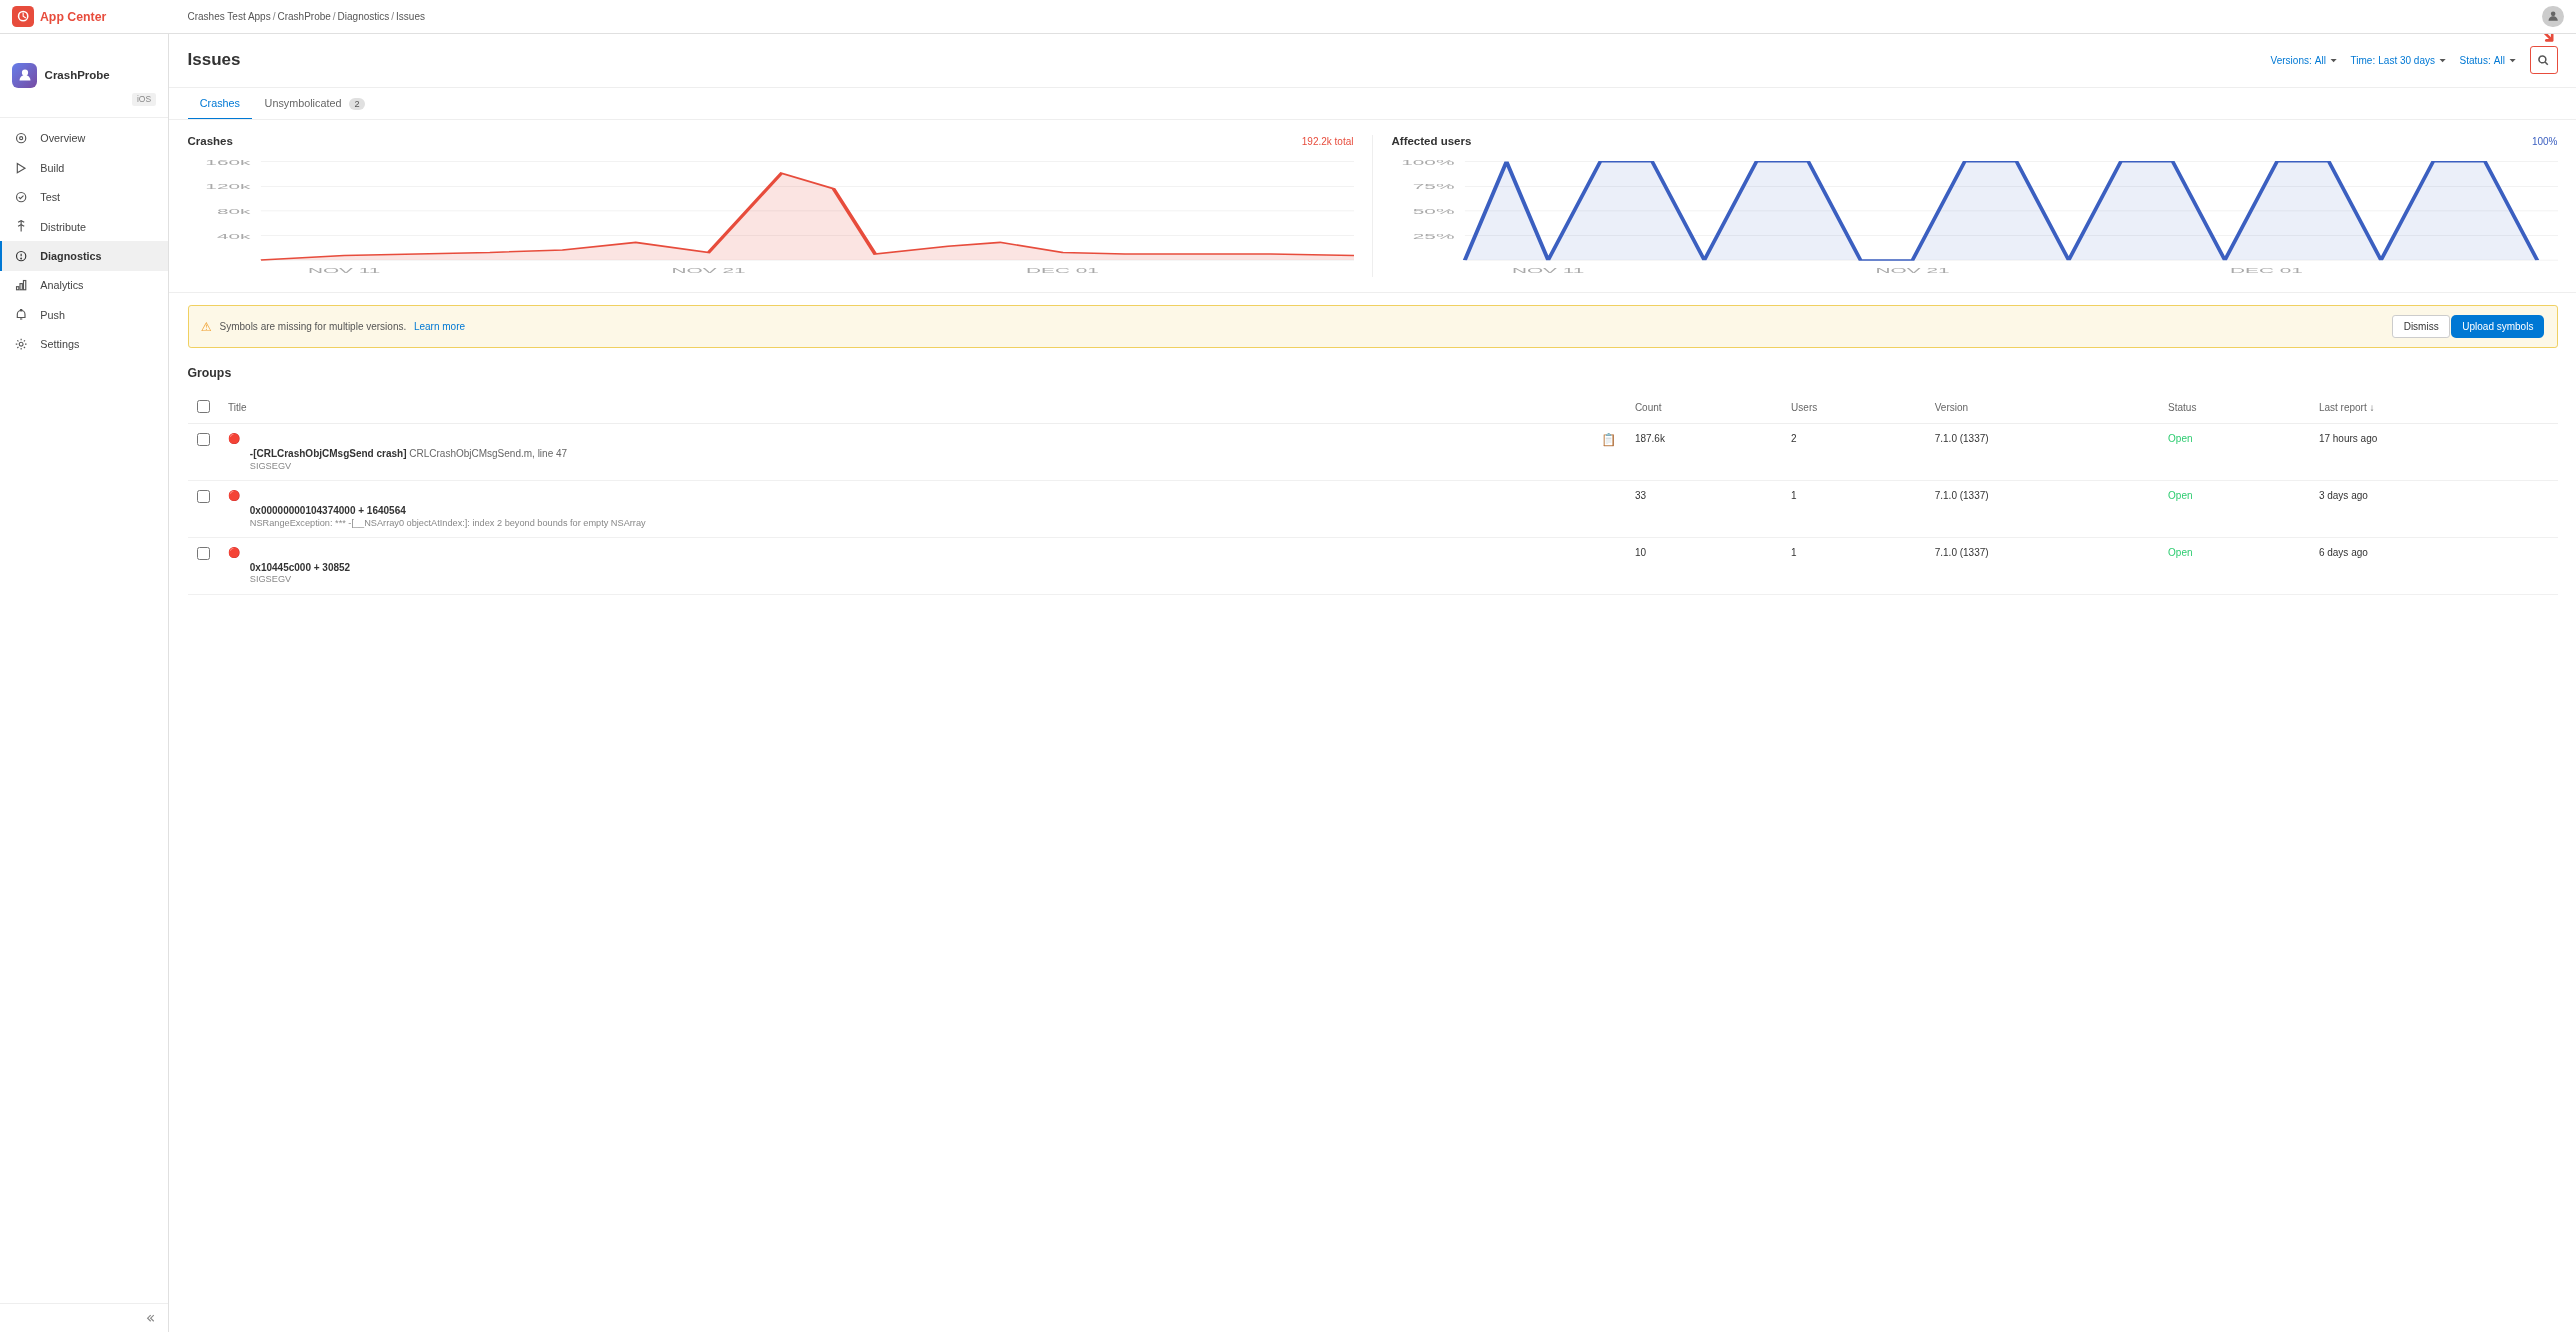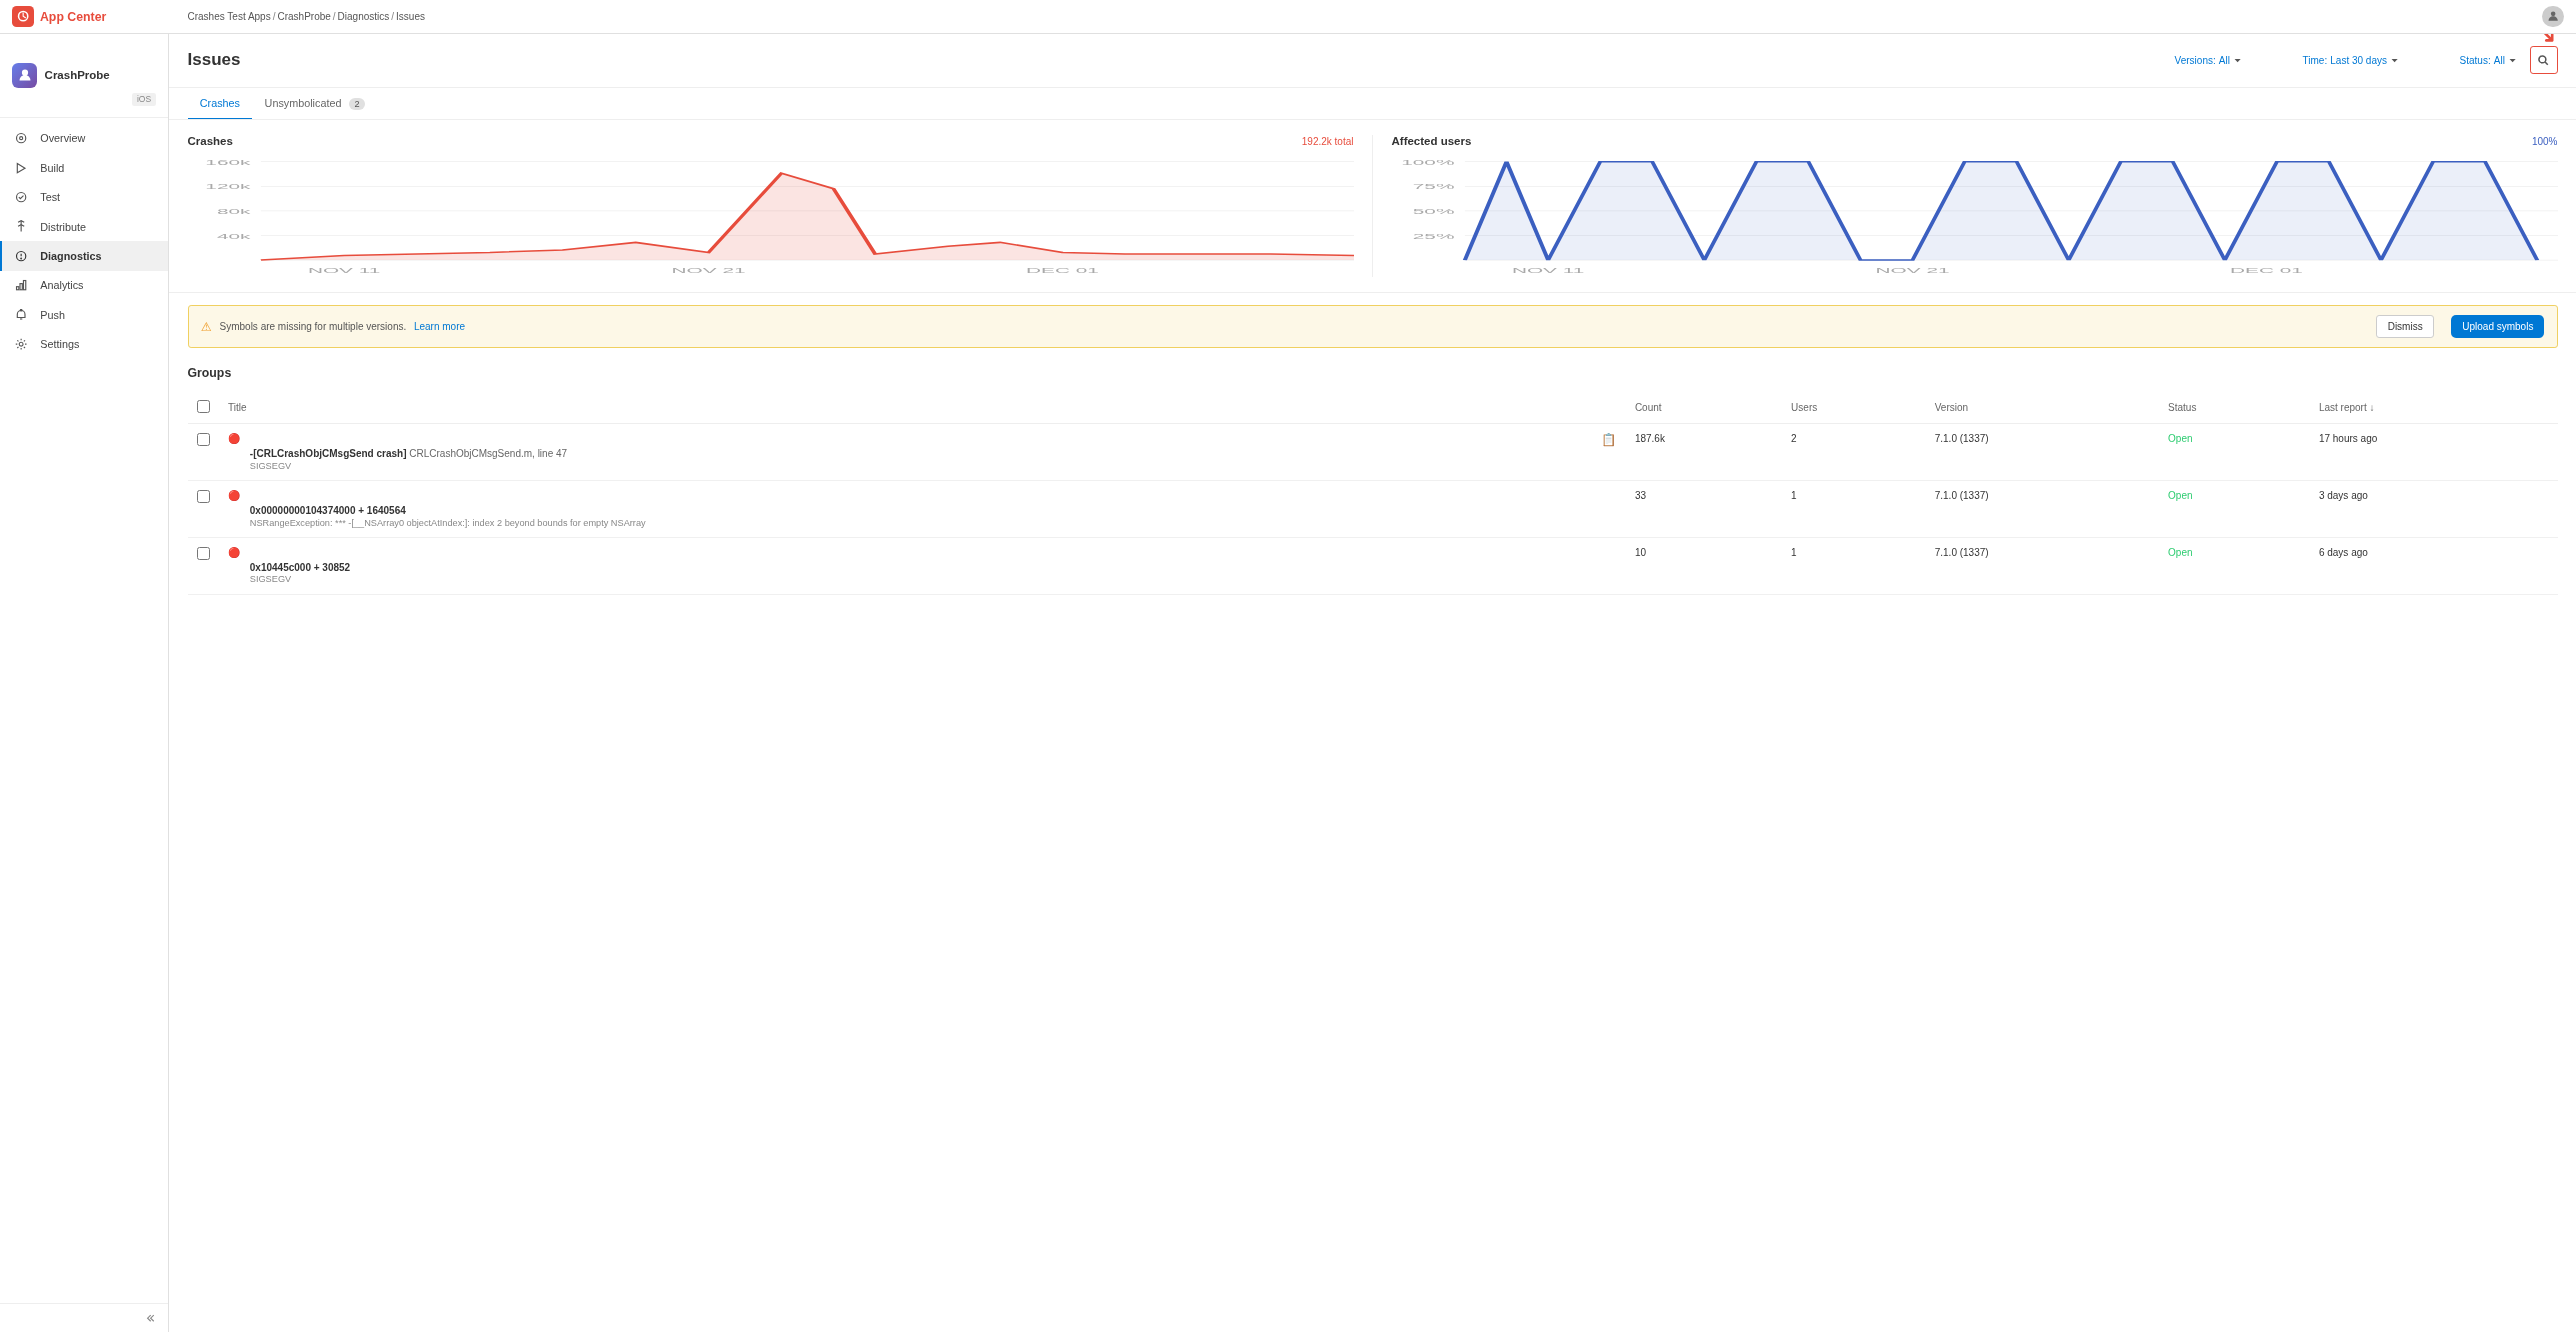--- a/index.html
+++ b/index.html
@@ -29,21 +29,21 @@
     .sidebar-item { display: flex; align-items: center; gap: 12px; padding: 7.7px 12.3px; color: #444; cursor: pointer; font-size: 10.8px; border-left: 2.3px solid transparent; }
     .sidebar-item.active { font-weight: 600; color: #333; background: #f0f0f0; border-left-color: #0078d4; }
     .sidebar-item-icon { width: 14px; height: 14px; display: flex; align-items: center; justify-content: center; flex-shrink: 0; }
     .sidebar-footer { padding: 7.7px 12.3px; border-top: 0.8px solid #eee; display: flex; align-items: center; justify-content: flex-end; cursor: pointer; color: #888; }
 
     
     .content { flex: 1; overflow-y: auto; background: #fff; }
     .content-header { padding: 12.3px 18.5px; display: flex; align-items: center; justify-content: space-between; border-bottom: 0.8px solid #eee; }
     .page-title { font-size: 17px; font-weight: 600; color: #333; }
     .header-controls { display: flex; align-items: center; gap: 12.3px; }
-    .dropdown-control { display: flex; align-items: center; gap: 3.1px; font-size: 10px; color: #333; cursor: pointer; margin-left: 48px; }
+    .dropdown-control { display: flex; align-items: center; gap: 3.1px; font-size: 10px; color: #333; cursor: pointer; }
     .dropdown-control span { color: #0078d4; font-weight: 500; }
     .search-btn { width: 28px; height: 28px; border: 1.5px solid #e74c3c; border-radius: 3.1px; display: flex; align-items: center; justify-content: center; cursor: pointer; color: #555; background: white; }
 
     
     .tabs { padding: 0 18.5px; border-bottom: 0.8px solid #eee; display: flex; gap: 0; }
     .tab { padding: 9.2px 12.3px; font-size: 10.8px; cursor: pointer; color: #666; border-bottom: 1.5px solid transparent; }
     .tab.active { color: #0078d4; border-bottom-color: #0078d4; font-weight: 500; }
     .tab-badge { background: #e0e0e0; border-radius: 7.7px; padding: 0.8px 5.4px; font-size: 9.2px; margin-left: 4.6px; color: #555; }
 
     
@@ -55,21 +55,21 @@
     .chart-total-red { color: #e74c3c; font-size: 10px; font-weight: 400; }
     .chart-total-blue { color: #3b5fc0; font-size: 10px; font-weight: 500; }
     .chart-area { height: 123px; position: relative; overflow: hidden; }
     .chart-svg { width: 100%; height: 100%; }
 
     
     .warning-banner { margin: 12.3px 18.5px; background: #fdf8e7; border: 0.8px solid #f0d060; border-radius: 3.1px; padding: 9.2px 12.3px; display: flex; align-items: center; justify-content: space-between; }
     .warning-left { display: flex; align-items: center; gap: 7.7px; font-size: 10px; color: #555; }
     .warning-icon { color: #f0a030; font-size: 12.3px; }
     .warning-link { color: #0078d4; text-decoration: none; cursor: pointer; }
-    .warning-actions { display: flex; gap: 17px; margin-left: 28px; }
+    .warning-actions { display: flex; gap: 1px; margin-left: 28px; }
     .btn-dismiss { padding: 4.6px 10.8px; border: 0.8px solid #ccc; background: white; border-radius: 3.1px; font-size: 10px; cursor: pointer; color: #333; }
     .btn-upload { padding: 4.6px 10.8px; background: #0078d4; color: white; border: none; border-radius: 5px; font-size: 10px; cursor: pointer; font-weight: 500; }
 
     
     .groups-section { padding: 6.2px 18.5px 18.5px; }
     .groups-title { font-size: 12.3px; font-weight: 600; color: #333; margin-bottom: 12.3px; }
     .table { width: 100%; border-collapse: collapse; }
     .table th { text-align: left; padding: 7.7px 9.2px; font-size: 10px; color: #666; font-weight: 500; border-bottom: 0.8px solid #eee; }
     .table th.sortable { cursor: pointer; }
     .table td { padding: 9.2px 9.2px; font-size: 10px; color: #333; border-bottom: 0.8px solid #f0f0f0; vertical-align: top; }

